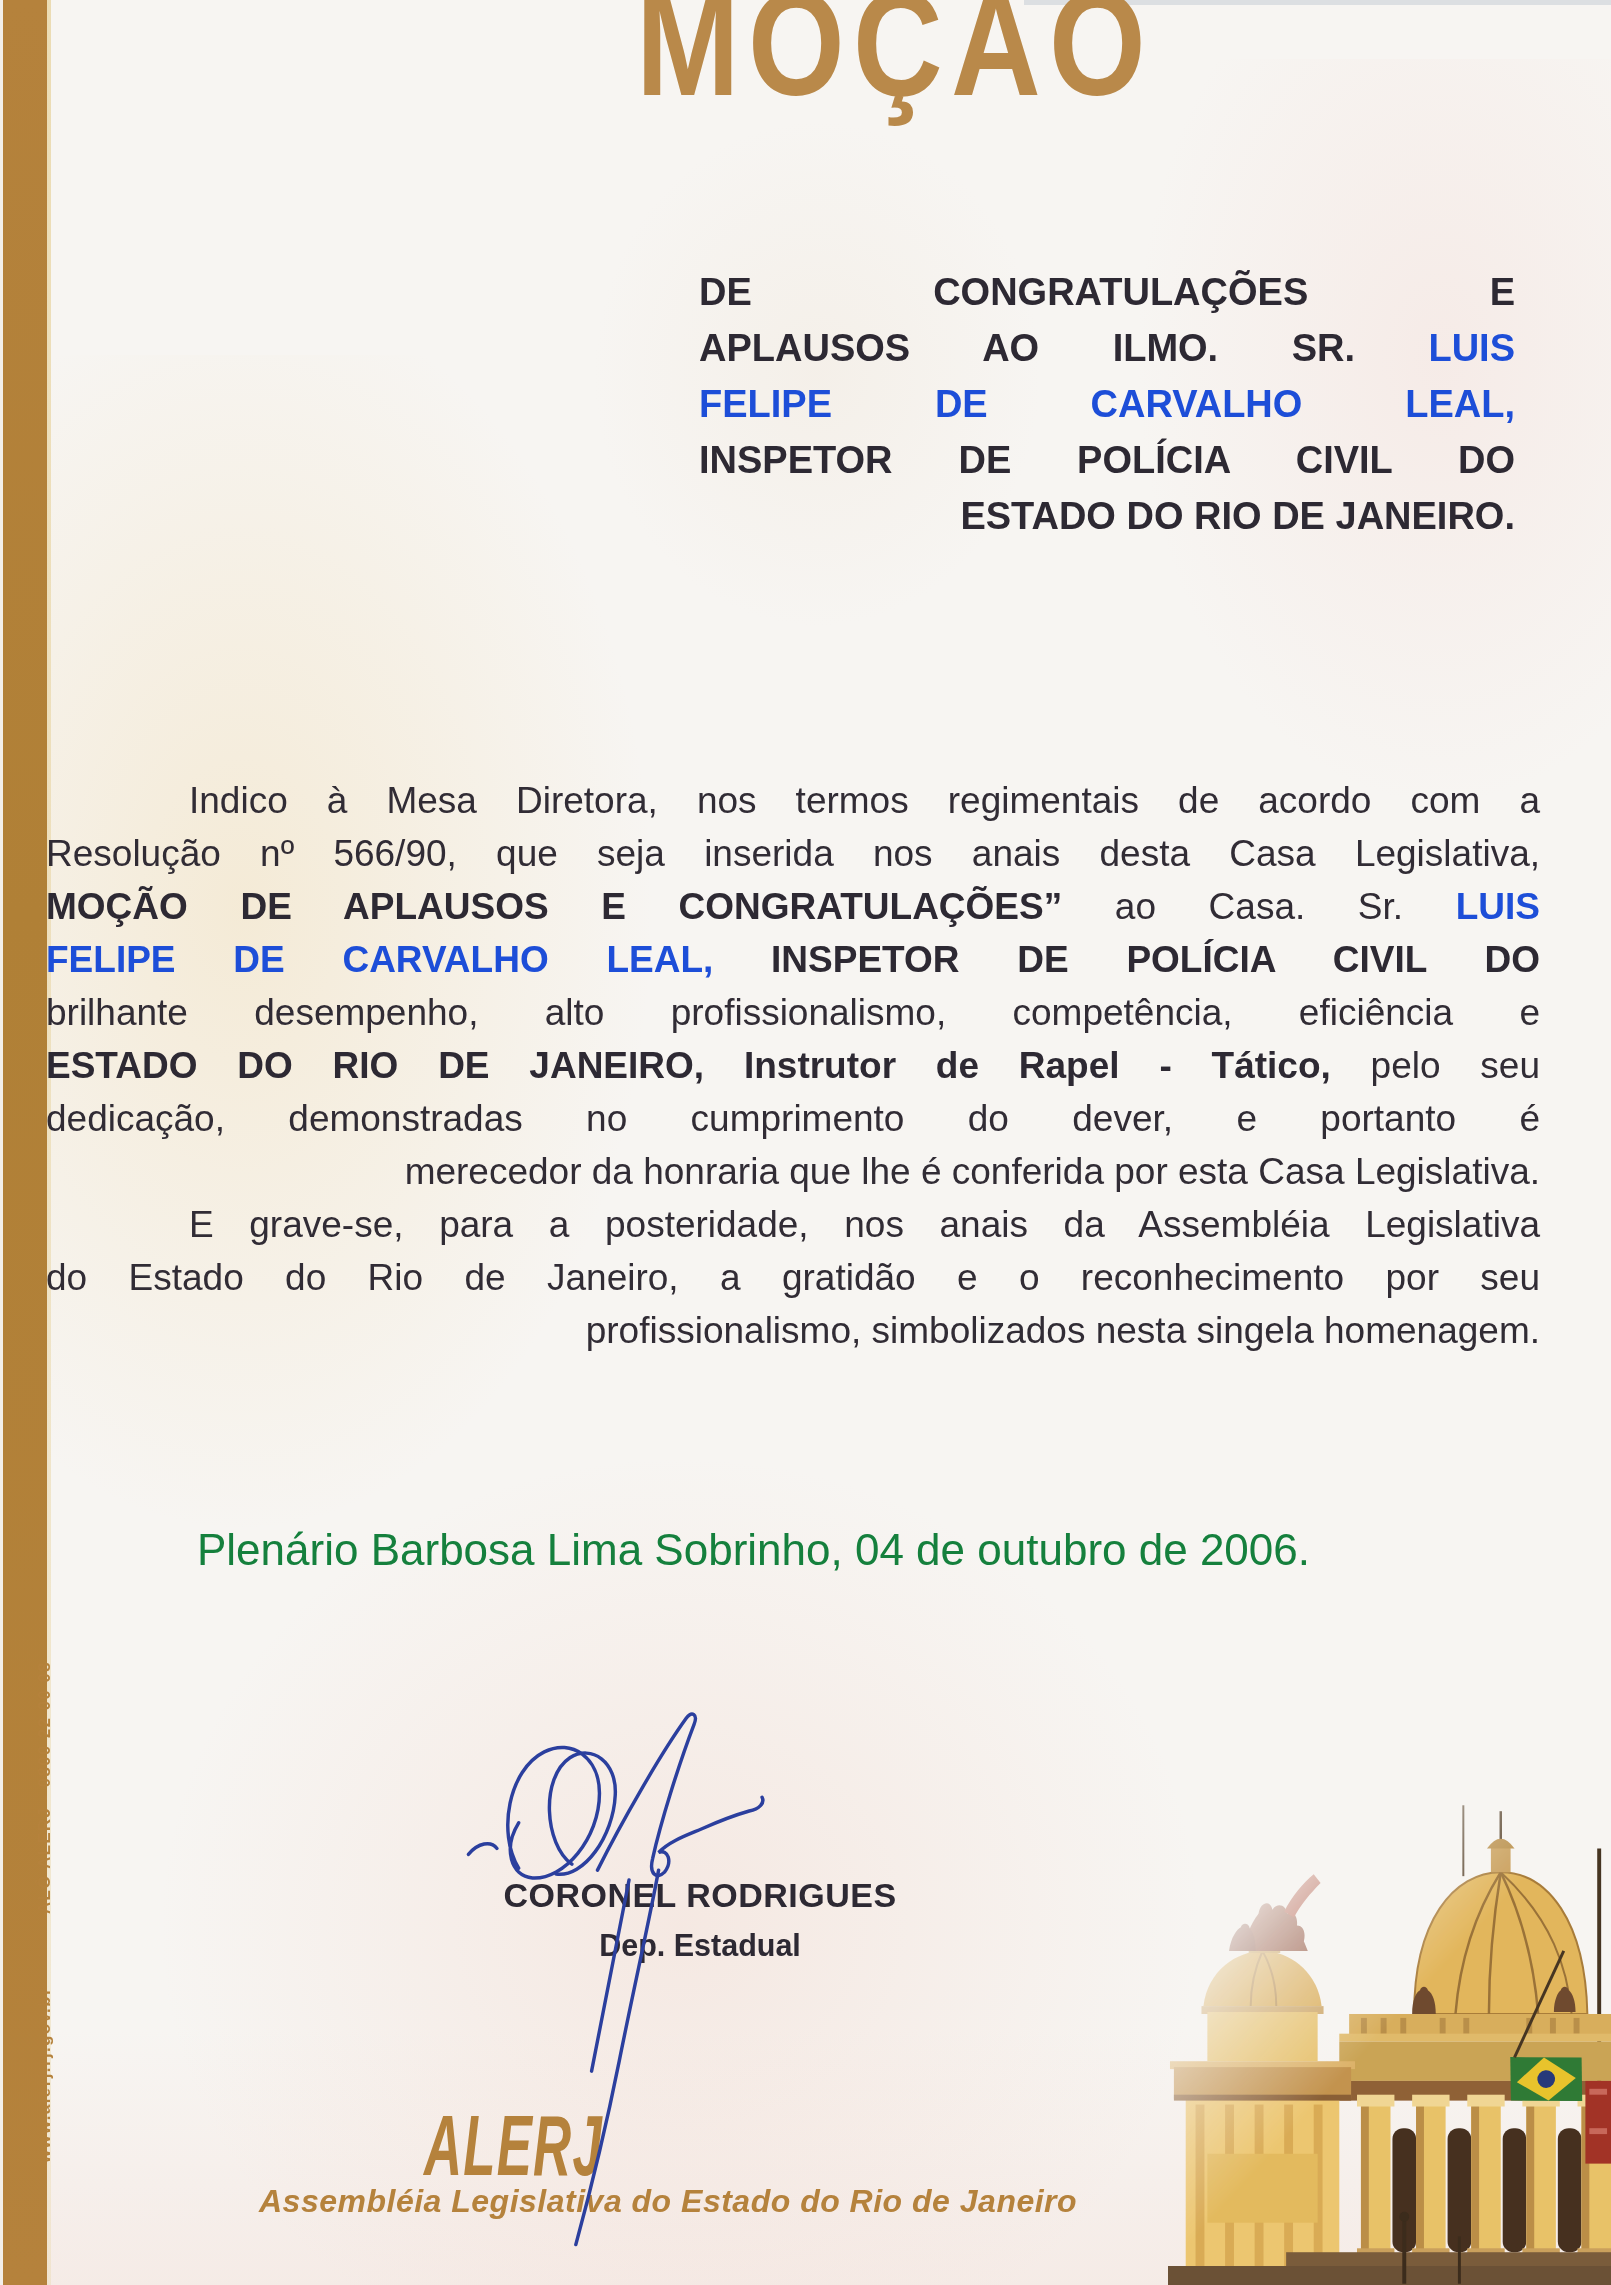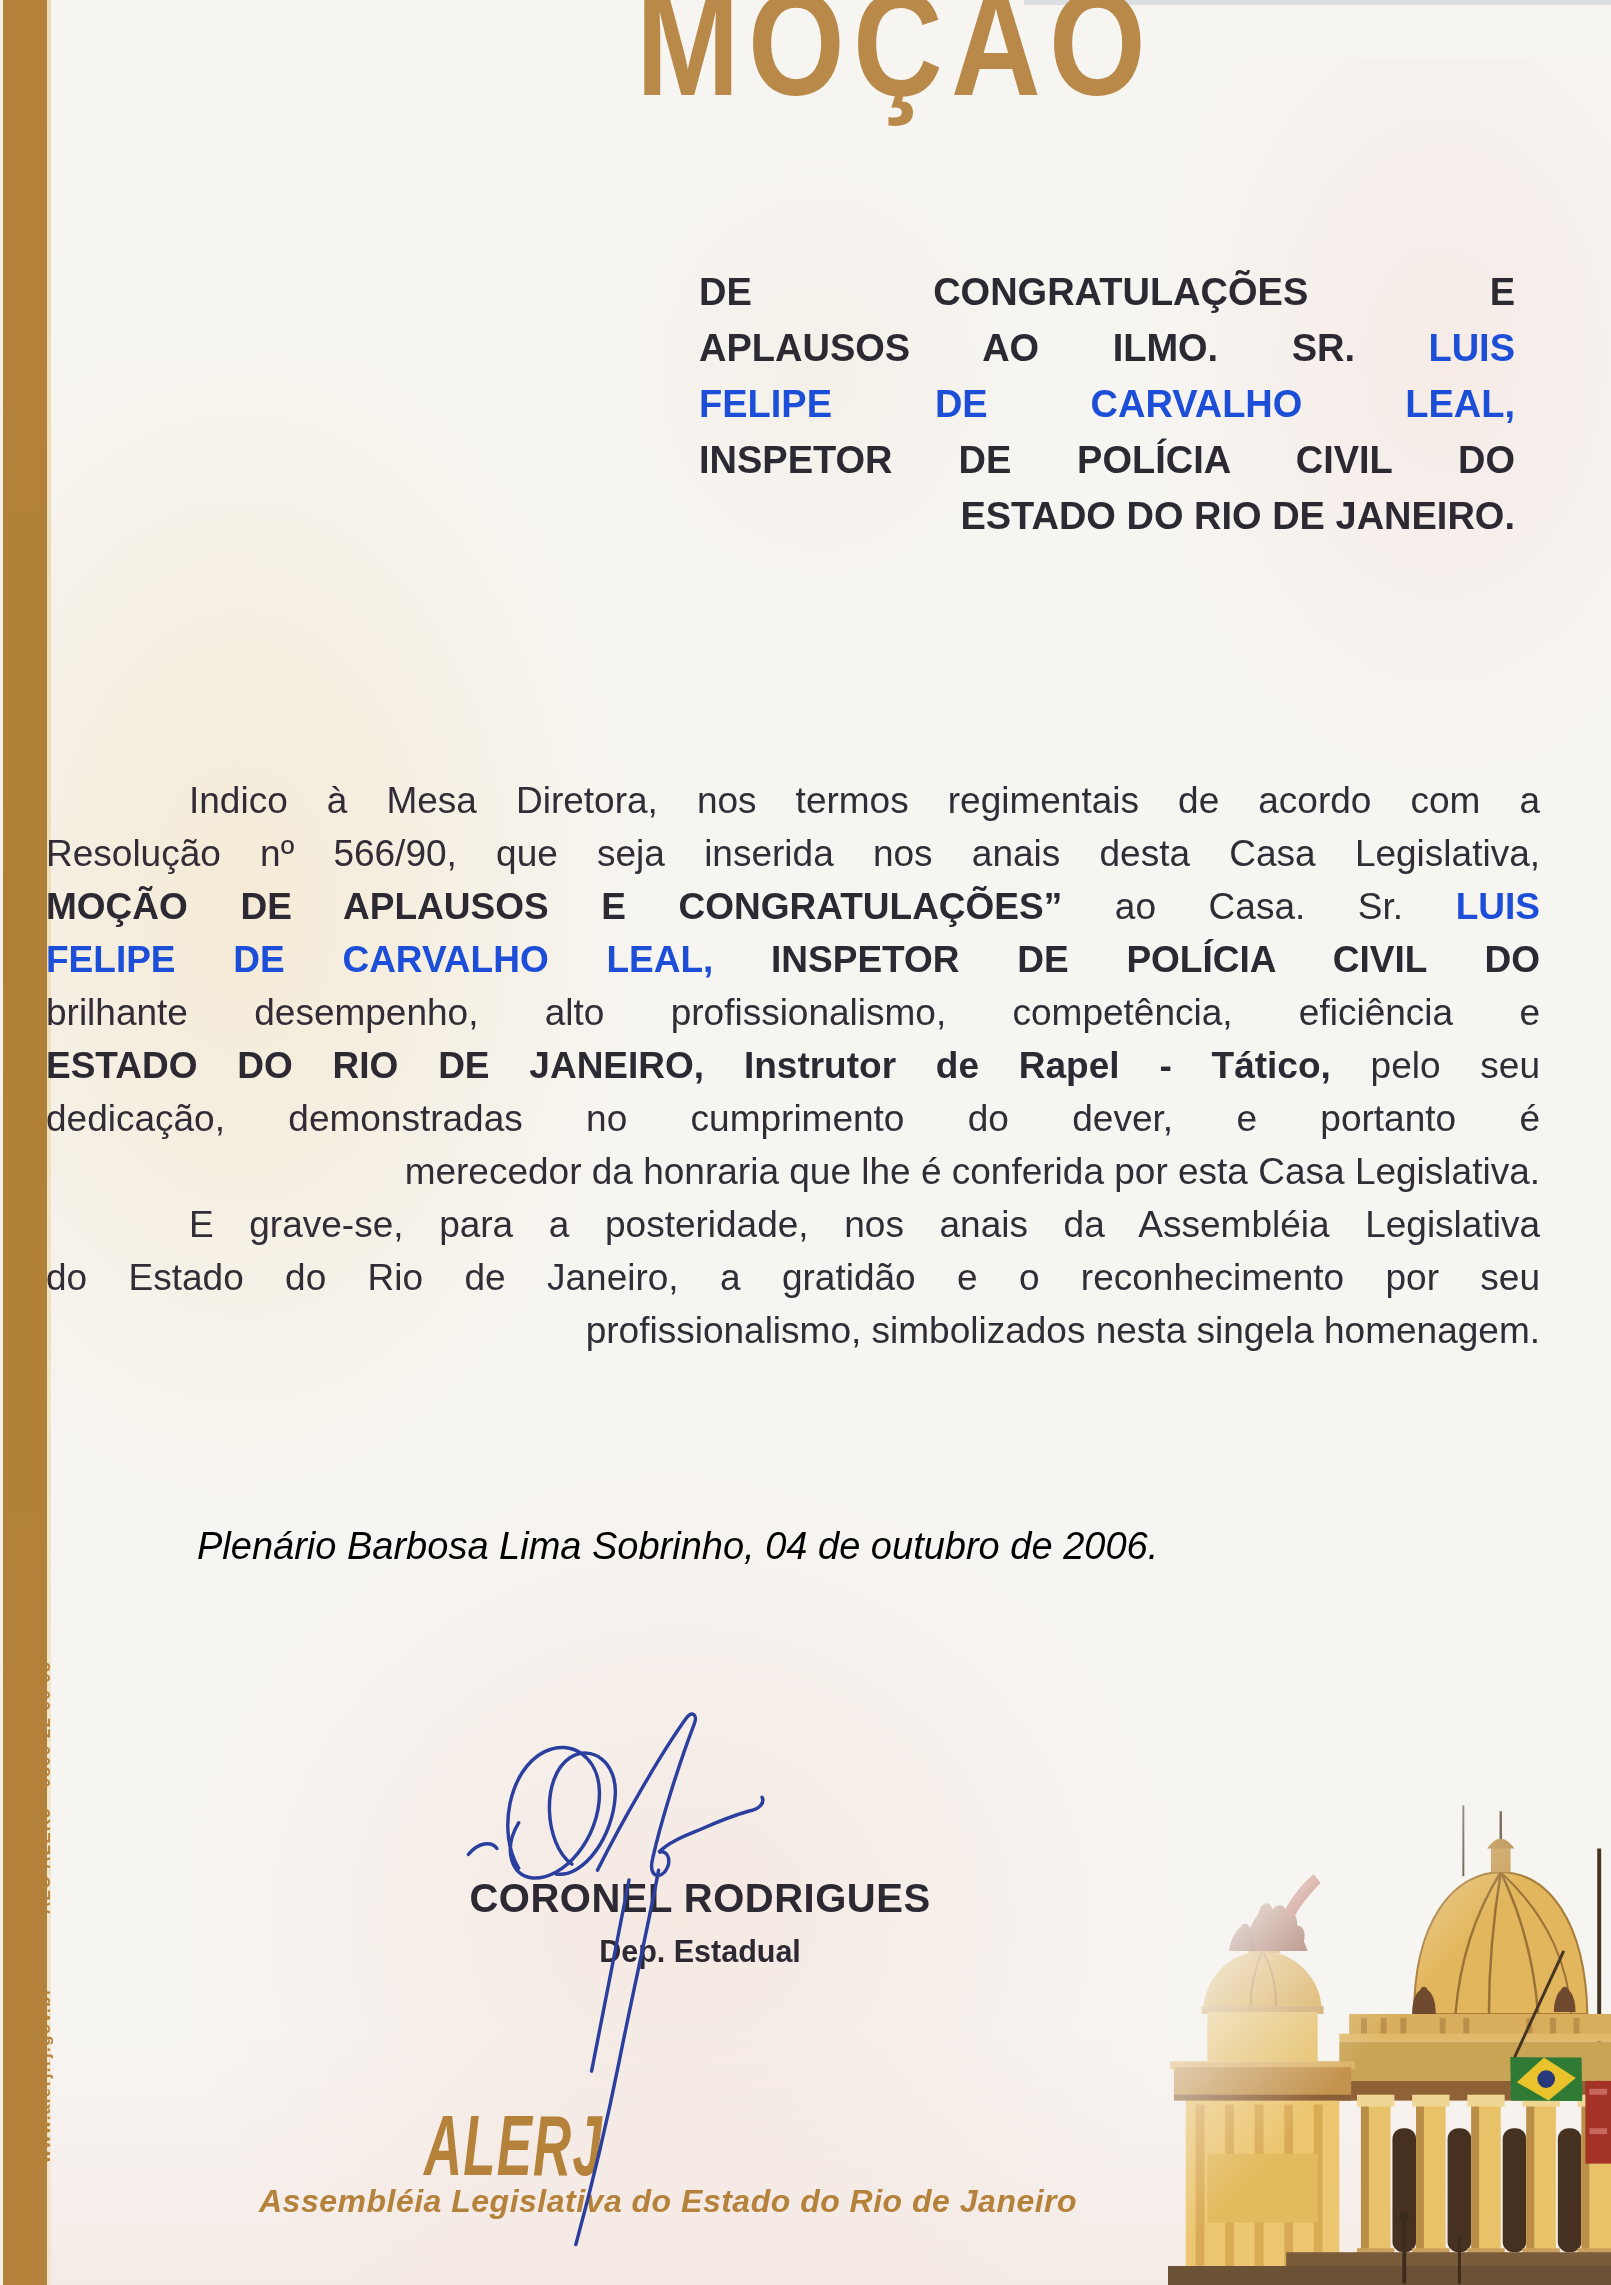--- a/index.html
+++ b/index.html
@@ -30,24 +30,24 @@
   
   .body-block{position:absolute;left:46px;top:774px;width:1494px;font-size:37px;line-height:53px;}
 
   .tline{text-align:right;}
   .tline.j{text-align:justify;text-align-last:justify;}
   .tline.i{text-indent:143px;}
   .seg-n{font-weight:400;color:#312c35;}
   .seg-b{font-weight:700;color:#2d2933;}
   .seg-r{font-weight:700;color:#1d4ed8;}
 
-  .date-line{position:absolute;left:197px;top:1525px;font-size:38px;color:#000000;font-style:italic;}
+  .date-line{position:absolute;left:197px;top:1525px;font-size:44px;color:#15803d;}
 
   .sign-block{position:absolute;left:424px;top:1876px;width:552px;text-align:center;color:#2d2933;}
-  .sign-name{font-size:40px;font-weight:700;letter-spacing:0.5px;text-align:center;}
+  .sign-name{font-size:34px;font-weight:700;letter-spacing:0.5px;text-align:center;}
   .sign-role{font-size:30.5px;font-weight:700;margin-top:12.8px;}
 
   .sig-svg{position:absolute;left:424px;top:1675px;width:414px;height:611px;z-index:5;}
 
   
   .logo-alerj{position:absolute;left:424px;top:2106px;font-size:85px;line-height:79px;font-weight:bold;font-style:italic;
     color:#b5823c;transform:scaleX(0.62);transform-origin:left top;letter-spacing:2px;white-space:nowrap;}
   .logo-tagline{position:absolute;left:259px;top:2183px;font-size:32px;font-weight:bold;font-style:italic;color:#b5823c;letter-spacing:0.5px;white-space:nowrap;}
 
   

